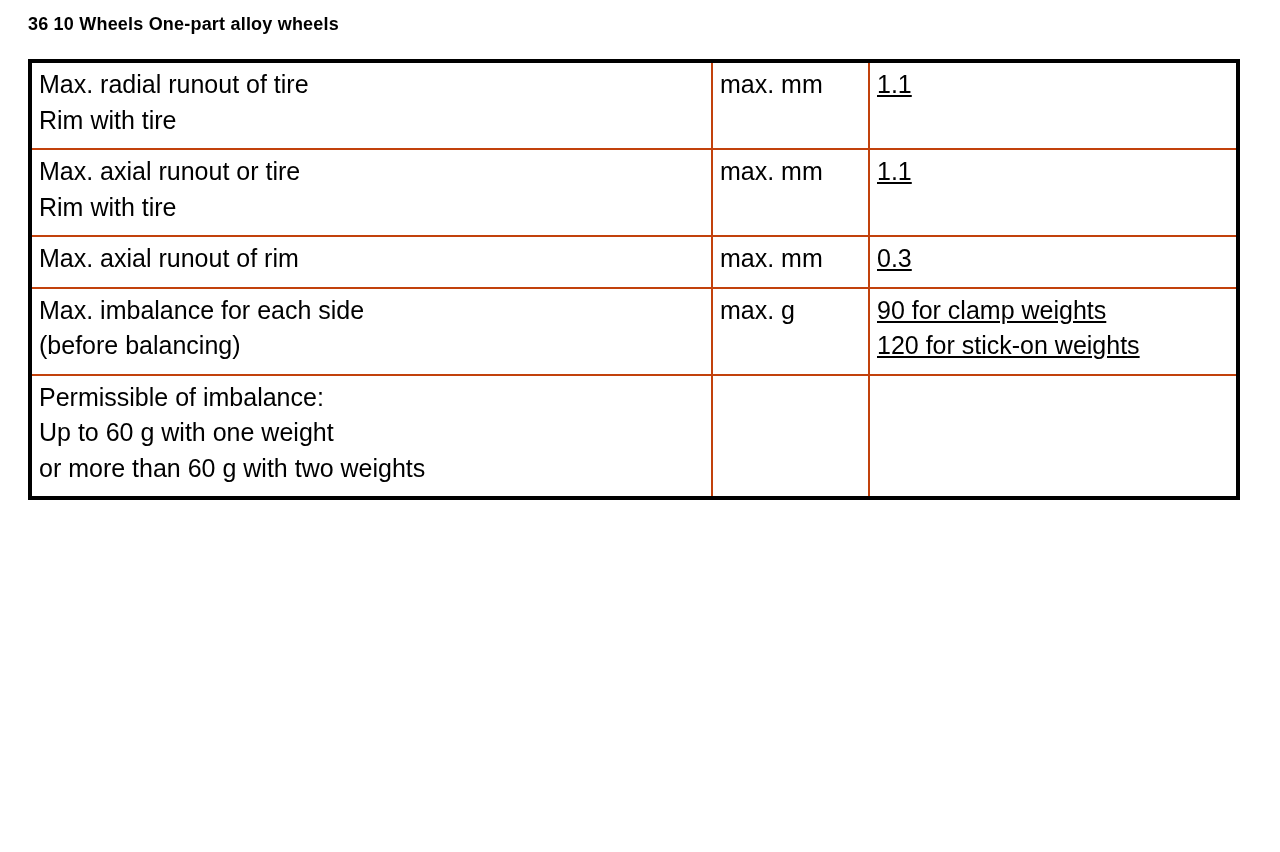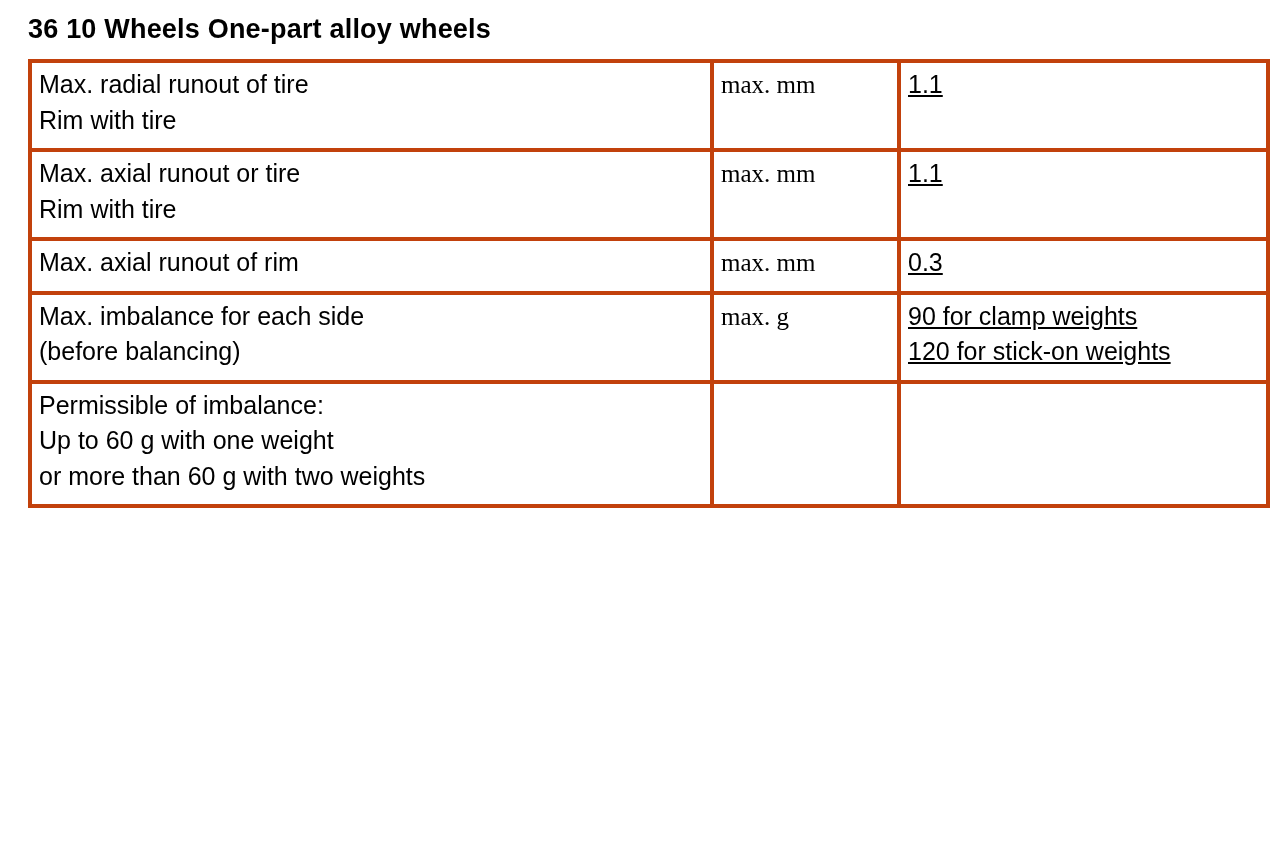--- a/index.html
+++ b/index.html
@@ -17,44 +17,44 @@
   .page {
     position: relative;
     width: 1280px;
     height: 852px;
     box-sizing: border-box;
   }
   .doc-title {
     position: absolute;
     left: 28px;
     top: 14px;
-    font-size: 27px;
+    font-size: 18px;
     font-weight: bold;
     letter-spacing: 0.2px;
     white-space: nowrap;
     text-align: center;
   }
   .spec-table {
     position: absolute;
     left: 28px;
     top: 59px;
     width: 1212px;
     border-collapse: collapse;
     table-layout: fixed;
     border: 4px solid #000000;
   }
   .spec-table td {
-    border: 4px solid #c2410c;
+    border: 2px solid #c2410c;
     vertical-align: top;
     padding: 4px 6px 10px 7px;
     font-size: 25px;
     line-height: 1.42;
   }
   .col-desc { width: 682px; }
-  .col-unit { width: 187px; font-family: Liberation Serif, serif; }
+  .col-unit { width: 157px; }
   .col-val  { width: 369px; text-decoration: underline; }
 
   .cell-line {
     display: block;
     white-space: nowrap;
   }
   .empty-cell {
     min-height: 20px;
   }
 </style>

